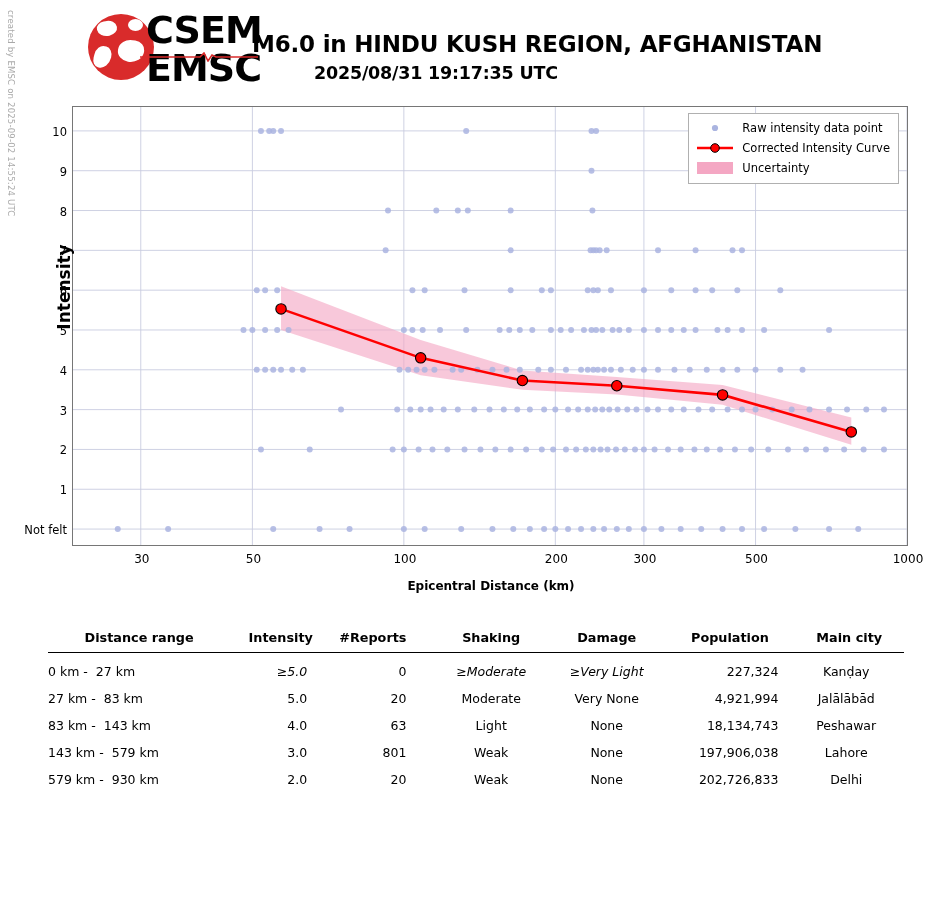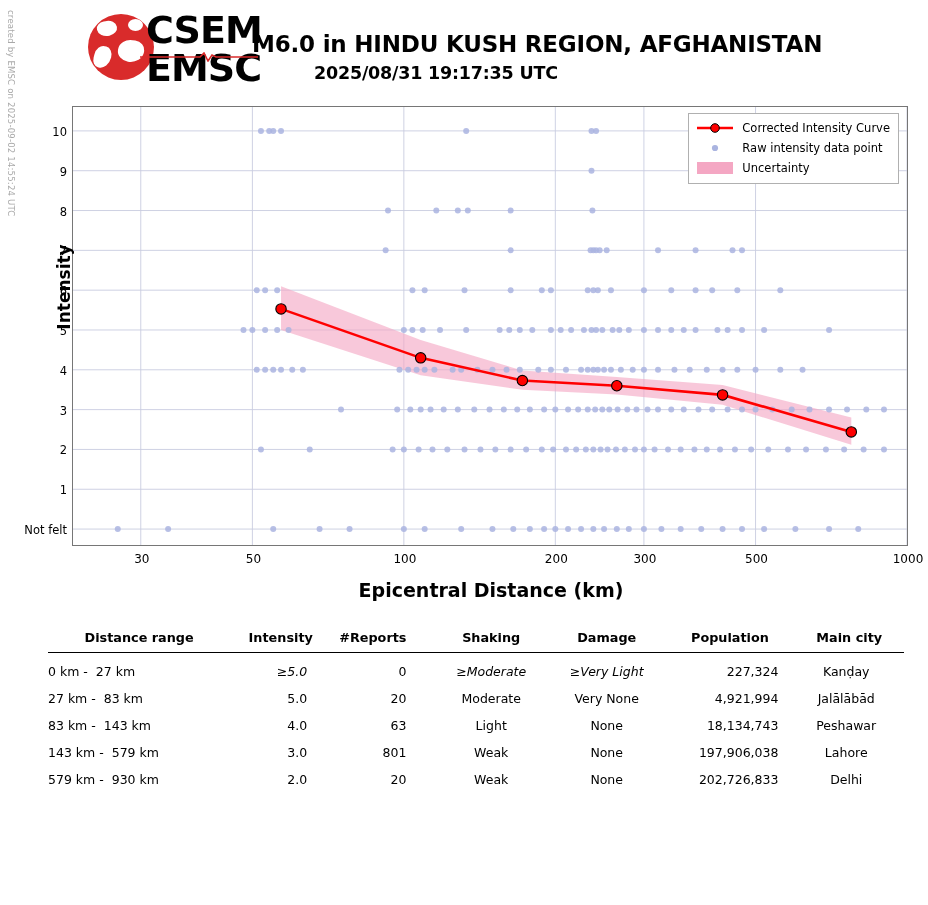--- a/index.html
+++ b/index.html
@@ -162,21 +162,21 @@
     transform: rotate(-90deg);
     transform-origin: 50% 50%;
     white-space: nowrap;
   }
   .x-label {
     position: absolute;
     left: 0;
     top: 472px;
     width: 836px;
     text-align: center;
-    font-size: 19px;
+    font-size: 12px;
     font-weight: bold;
   }
   .tick-label-y {
     position: absolute;
     right: 100%;
     margin-right: 6px;
     font-size: 11.5px;
     transform: translateY(-50%);
     white-space: nowrap;
     text-align: right;
@@ -563,33 +563,33 @@
         <div class="tick-label-x" style="left: 483.317px;">200</div>
         <div class="tick-label-x" style="left: 571.917px;">300</div>
         <div class="tick-label-x" style="left: 683.539px;">500</div>
         <div class="tick-label-x" style="left: 835px;">1000</div>
       </div>
 
     <div class="legend">
       <div class="legend-row">
         <span class="legend-key">
           <svg width="40" height="14">
+              <circle cx="20" cy="7" r="3.1" fill="#aab4e0"></circle>
+            </svg>
+        </span>
+        <span>Raw intensity data point</span>
+      </div>
+      <div class="legend-row">
+        <span class="legend-key">
+          <svg width="40" height="14">
             <line x1="2" y1="7" x2="38" y2="7" stroke="#ff0000" stroke-width="2.4"></line>
             <circle cx="20" cy="7" r="4.3" fill="#ff0000" stroke="#000000" stroke-width="1"></circle>
           </svg>
         </span>
         <span>Corrected Intensity Curve</span>
-      </div>
-      <div class="legend-row">
-        <span class="legend-key">
-          <svg width="40" height="14">
-              <circle cx="20" cy="7" r="3.1" fill="#aab4e0"></circle>
-            </svg>
-        </span>
-        <span>Raw intensity data point</span>
       </div>
       <div class="legend-row">
         <span class="legend-key">
           <svg width="40" height="14">
               <rect x="2" y="1" width="36" height="12" fill="#f4a7c3"></rect>
             </svg>
         </span>
         <span>Uncertainty</span>
       </div>
     </div>

